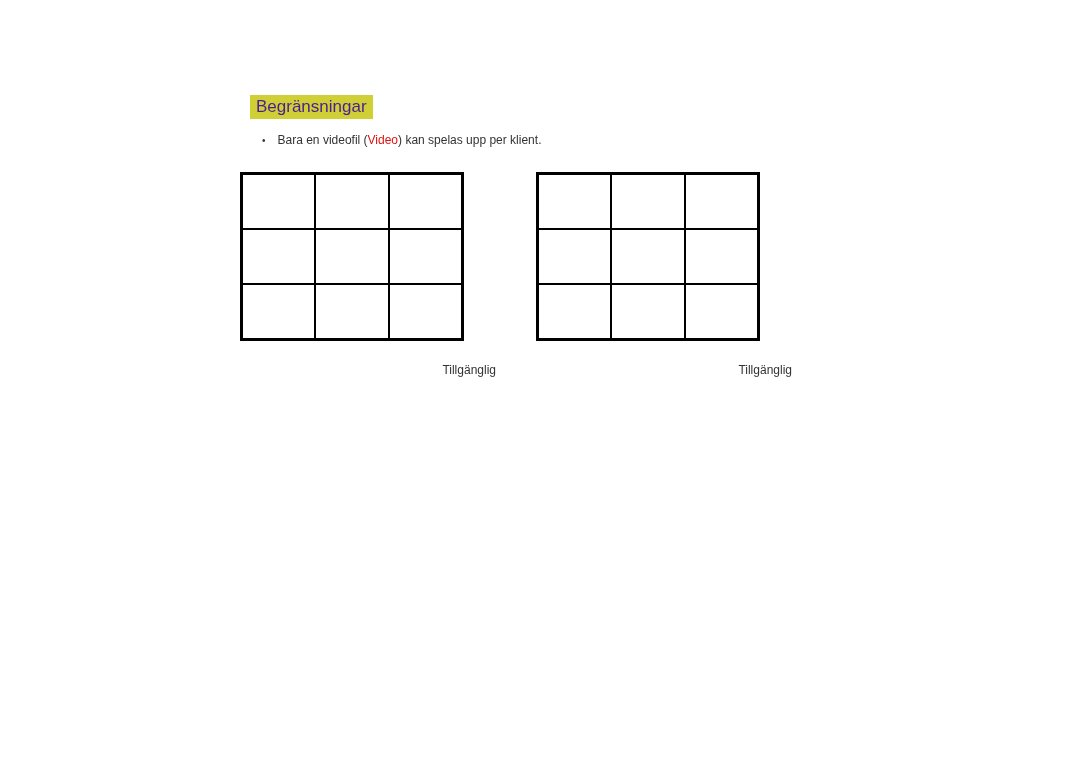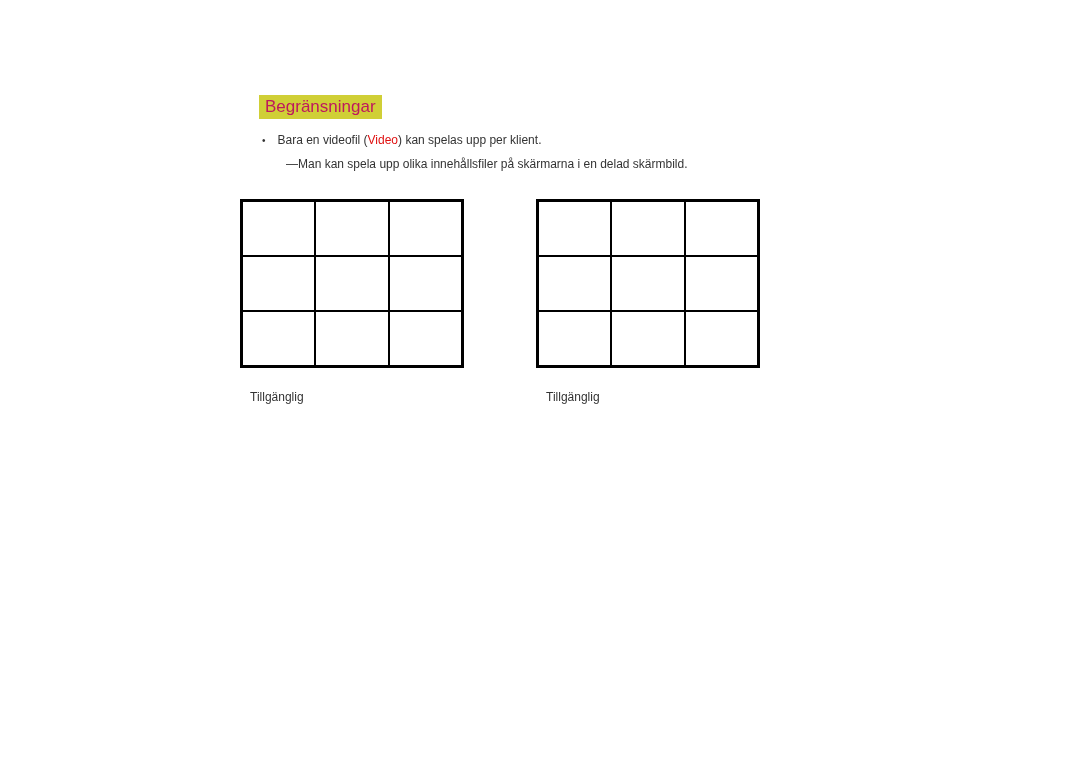--- a/index.html
+++ b/index.html
@@ -12,25 +12,25 @@
       background: #fff;
       color: #333;
     }
     .content {
       padding-left: 250px;
       padding-top: 95px;
     }
     .heading {
       display: inline-block;
       background: #d0cf36;
-      color: #be185d;
+      color: #4c1d95;
       padding: 2px 6px;
       font-size: 17px;
       font-weight: normal;
-      margin: 0 0 14px 9px;
+      margin: 0 0 14px 0;
     }
     .bullet-line {
       display: flex;
       align-items: baseline;
       margin-left: 12px;
       margin-bottom: 8px;
       font-size: 12px;
     }
     .bullet {
       margin-right: 12px;
@@ -51,20 +51,21 @@
       color: #e01010;
     }
     .grids-row {
       display: flex;
       gap: 40px;
       margin-top: 25px;
       margin-left: -10px;
     }
     .grid-block {
       width: 256px;
+      text-align: right;
     }
     .grid {
       display: grid;
       grid-template-columns: repeat(3, 1fr);
       grid-template-rows: repeat(3, 55px);
       border: 2px solid #000;
       width: 220px;
     }
     .cell {
       border: 1px solid #000;
@@ -87,23 +88,20 @@
 <div class="content">
   <div class="heading">Begränsningar</div>
 
   <div class="bullet-line">
     <span class="bullet">•</span>
     <span>
       <span>Bara en videofil (</span><span class="video-red">Video</span><span>) kan spelas upp per klient.</span>
     </span>
   </div>
 
-  <div class="subnote">
-    <span class="dash">―</span><span>Man kan spela upp olika innehållsfiler på skärmarna i en delad skärmbild.</span>
-  </div>
 
 
   <div class="grids-row">
     <div class="grid-block">
       <div class="grid">
         <div class="cell"></div>
         <div class="cell"></div>
         <div class="cell"></div>
         <div class="cell"></div>
         <div class="cell"></div>

